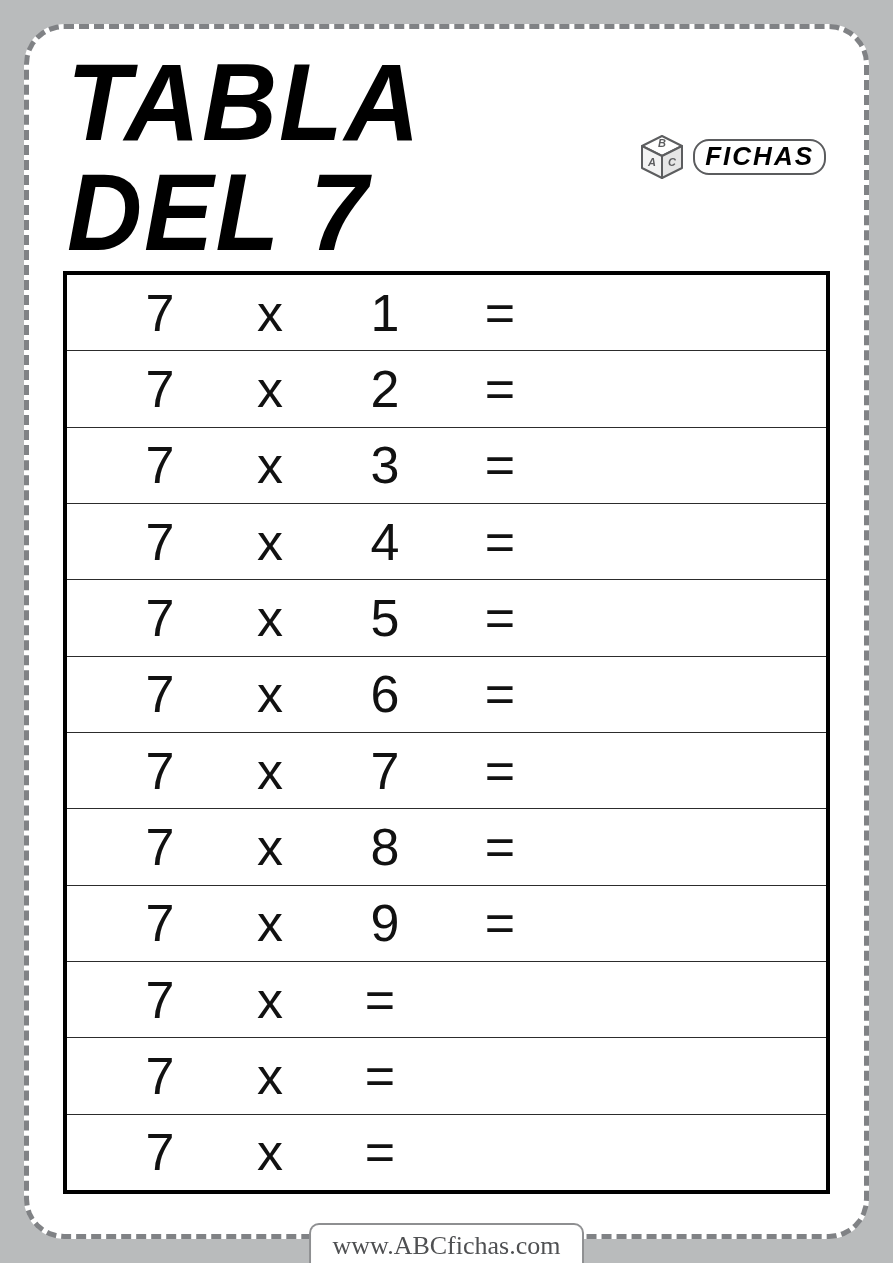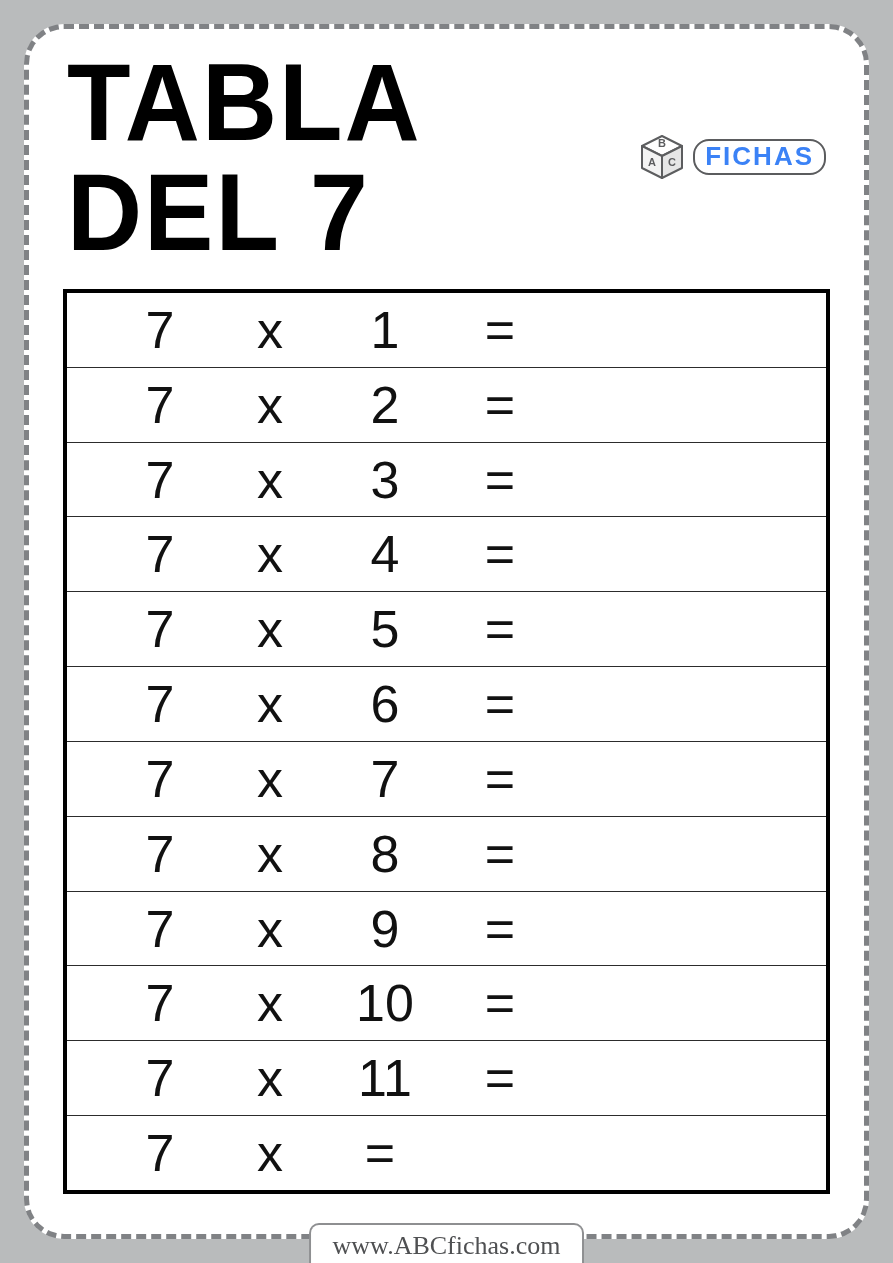--- a/index.html
+++ b/index.html
@@ -21,21 +21,22 @@
     border: 5px dashed #808285;
     border-radius: 40px;
     padding: 24px 34px 40px 34px;
     display: flex;
     flex-direction: column;
   }
   .header {
     display: flex;
     align-items: center;
     justify-content: space-between;
-    padding: 0 4px 28px 4px;
+    padding: 0 4px 10px 4px;
+    font-style: italic;
   }
   .title {
     font-family: Impact, "Arial Black", sans-serif;
     font-size: 104px;
     font-weight: 900;
     letter-spacing: 2px;
     color: #000;
     line-height: 1;
     transform: scaleY(1.06);
   }
@@ -46,21 +47,21 @@
   }
   .logo svg { display:block; }
   .logo-box {
     border: 2px solid #5b5c5e;
     border-radius: 16px;
     padding: 2px 10px 4px 10px;
     font-family: Arial, sans-serif;
     font-size: 26px;
     font-weight: 700;
     letter-spacing: 2px;
-    color: #3b82f6;
+    color: #000000;
     line-height: 1;
   }
   .table-wrap {
     flex: 1;
     border: 4px solid #000;
     display: flex;
     flex-direction: column;
   }
   .mrow {
     flex: 1;
@@ -177,28 +178,26 @@
     <div class="mrow">
       <span class="cell-a">7</span>
       <span class="cell-x">x</span>
       <span class="cell-b">9</span>
       <span class="cell-eq">=</span>
       <span class="cell-ans"></span>
     </div>
     <div class="mrow">
       <span class="cell-a">7</span>
       <span class="cell-x">x</span>
-      <span class="cell-b">10</span>
-      <span class="cell-eq">=</span>
-      <span class="cell-ans"></span>
-    </div>
-    <div class="mrow">
-      <span class="cell-a">7</span>
-      <span class="cell-x">x</span>
-      <span class="cell-b">11</span>
+      <span class="cell-eq">=</span>
+      <span class="cell-ans"></span>
+    </div>
+    <div class="mrow">
+      <span class="cell-a">7</span>
+      <span class="cell-x">x</span>
       <span class="cell-eq">=</span>
       <span class="cell-ans"></span>
     </div>
     <div class="mrow">
       <span class="cell-a">7</span>
       <span class="cell-x">x</span>
       <span class="cell-eq">=</span>
       <span class="cell-ans"></span>
     </div>
   </div>

